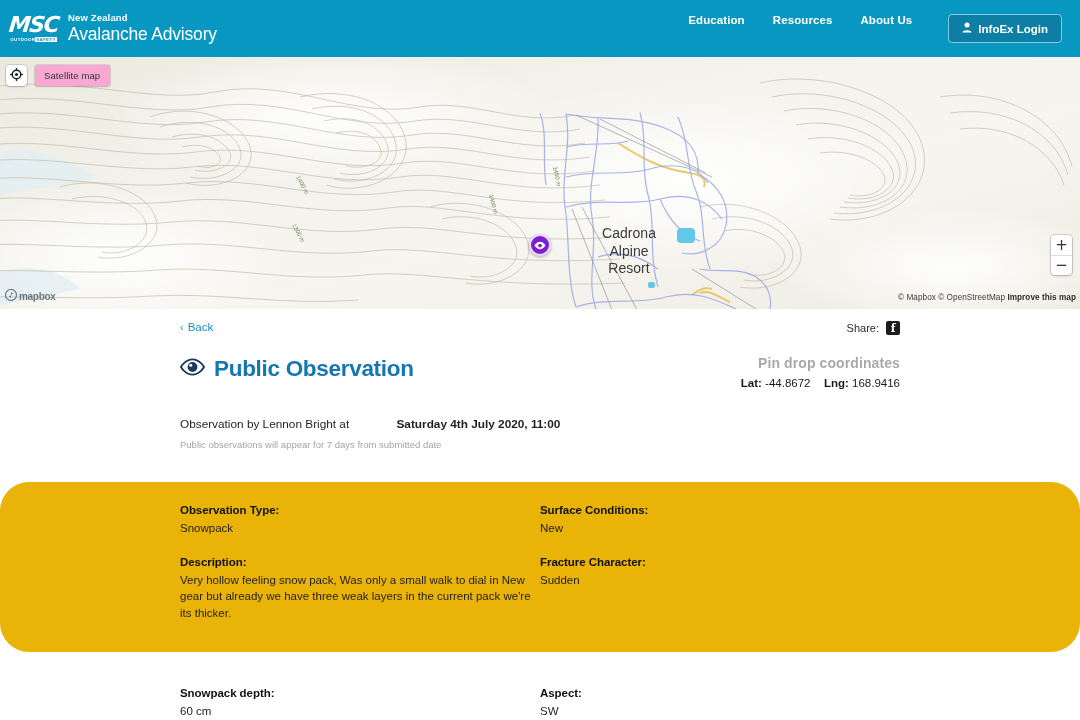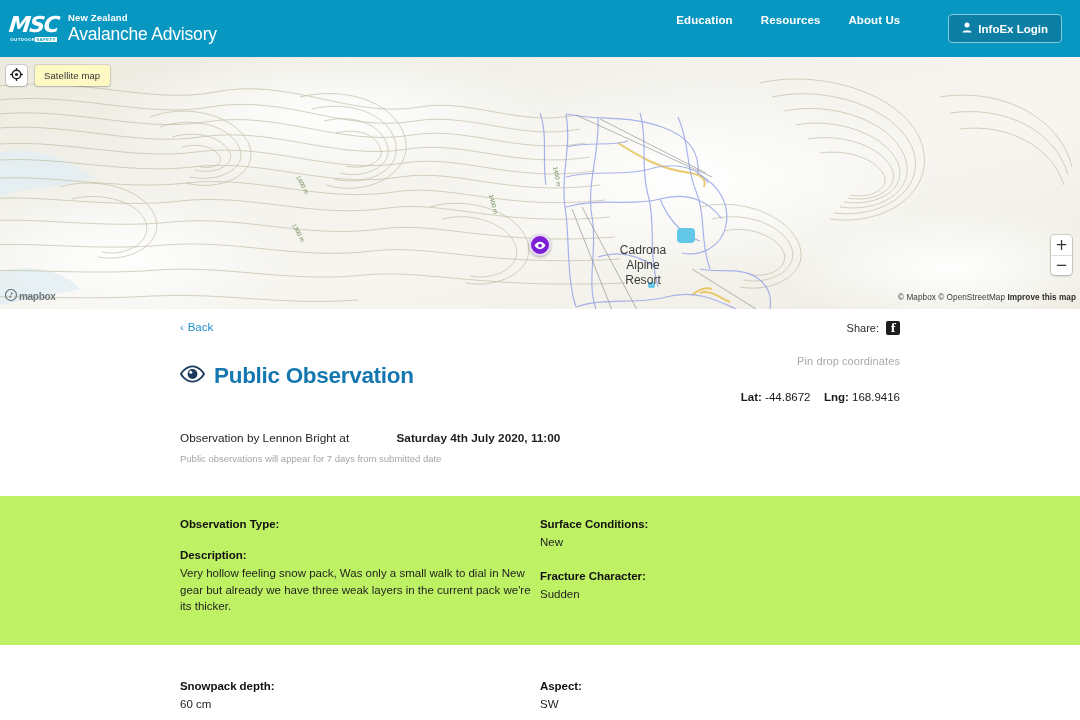--- a/index.html
+++ b/index.html
@@ -50,21 +50,21 @@
     color: #ffffff; font-size: 11.5px; font-weight: 600;
     text-decoration: none; letter-spacing: 0.1px; cursor: pointer;
   }
   .login-btn {
     display: flex; align-items: center; gap: 6px;
     background: #0d7fa5;
     border: 1px solid #7fcbe2;
     border-radius: 4px;
     padding: 7px 13px;
     color: #ffffff; font-size: 11.5px; font-weight: 600;
-    cursor: pointer; margin-left: 20px;
+    cursor: pointer; margin-left: 8px;
   }
   .login-btn .person { display: inline-block; }
 
   
   .map-wrap {
     position: relative;
     height: 252px;
     overflow: hidden;
     background: #f0efe9;
   }
@@ -73,21 +73,21 @@
   .map-ctrl-locate {
     position: absolute; left: 6px; top: 8px;
     width: 21px; height: 21px;
     background: #ffffff; border-radius: 4px;
     box-shadow: 0 0 0 1px rgba(0,0,0,.12), 0 1px 2px rgba(0,0,0,.18);
     display: flex; align-items: center; justify-content: center;
     cursor: pointer; z-index: 6;
   }
   .map-ctrl-satellite {
     position: absolute; left: 35px; top: 8px;
-    background: #fef9c3; border-radius: 3px;
+    background: #f9a8d4; border-radius: 3px;
     box-shadow: 0 0 0 1px rgba(0,0,0,.10), 0 1px 2px rgba(0,0,0,.15);
     padding: 5px 10px 5px 9px;
     font-size: 9.5px; color: #333; cursor: pointer; z-index: 6;
     letter-spacing: .1px;
   }
   .zoom-ctrls {
     position: absolute; right: 8px; top: 178px;
     width: 21px;
     background: #ffffff; border-radius: 4px;
     box-shadow: 0 0 0 1px rgba(0,0,0,.12), 0 1px 3px rgba(0,0,0,.2);
@@ -119,24 +119,24 @@
   .obs-marker {
     position: absolute; left: 529px; top: 177px;
     width: 22px; height: 22px; border-radius: 50%;
     background: #7a1fd4;
     border: 2.5px solid #e8dcf7;
     display: flex; align-items: center; justify-content: center;
     z-index: 5; cursor: pointer;
     box-shadow: 0 1px 3px rgba(0,0,0,.3);
   }
   .resort-label {
-    position: absolute; left: 594px; top: 186px;
+    position: absolute; left: 594px; top: 168px;
     width: 70px; text-align: center;
-    font-size: 12px; color: #3a3a3a; line-height: 1.25;
-    z-index: 4; letter-spacing: .05px; margin-left: 14px;
+    font-size: 14px; color: #3a3a3a; line-height: 1.25;
+    z-index: 4; letter-spacing: .05px;
   }
 
   
   .content { position: relative; }
   .container { width: 1080px; padding: 0 180px; }
 
   .toprow { display: flex; align-items: flex-start; padding-top: 12px; }
   .back-link {
     color: #1f8ec7; font-size: 11.5px; cursor: pointer;
     display: inline-flex; align-items: center; gap: 4px;
@@ -154,33 +154,34 @@
     font-family: "DejaVu Serif", serif; line-height: 1; cursor: pointer;
   }
 
   .title-row { display: flex; align-items: center; margin-top: 14px; }
   .title-left { display: flex; align-items: center; gap: 9px; }
   .page-title {
     font-size: 22.5px; font-weight: 700; color: #1577b0;
     letter-spacing: -0.3px;
   }
   .coords { margin-left: auto; text-align: right; padding-top: 6px; }
-  .coords-caption { font-size: 11px; color: #a9a9a9; margin-bottom: 24px; letter-spacing: .1px;}
+  .coords-caption { font-size: 14px; color: #a9a9a9; margin-bottom: 6px; letter-spacing: .1px; font-weight: bold;}
   .coords-vals { font-size: 11.5px; color: #1a1a1a; }
   .coords-vals b { font-weight: 700; }
   .coords-vals .gap { display: inline-block; width: 7px; }
 
   .byline { margin-top: 28px; font-size: 11.8px; color: #1f1f1f; }
   .byline b { font-weight: 700; margin-left: 44px; }
   .byline-note { margin-top: 8px; font-size: 9.5px; color: #a5a5a5; }
 
   .grey-panel {
     margin-top: 32px;
-    background: #bef264;
+    background: #eab308;
     padding: 22px 0 30px 0;
+    border-radius: 29px;
   }
   .white-panel { padding: 35px 0 0 0; background:#fff; }
 
   .cols { display: flex; }
   .col { width: 370px; }
   .field { margin-bottom: 19px; }
   .field:last-child { margin-bottom: 0; }
   .field-label {
     font-size: 11.5px; font-weight: 700; color: #111;
     margin-bottom: 4px; letter-spacing: -0.05px;
@@ -417,20 +418,21 @@
     </div>
     <div class="byline-note">Public observations will appear for 7 days from submitted date</div>
   </div>
 
   <section class="grey-panel">
     <div class="container">
       <div class="cols">
         <div class="col">
           <div class="field">
             <div class="field-label">Observation Type:</div>
+            <div class="field-value">Snowpack</div>
           </div>
           <div class="field">
             <div class="field-label">Description:</div>
             <div class="field-value">Very hollow feeling snow pack, Was only a small walk to dial in New gear but already we have three weak layers in the current pack we're its thicker.</div>
           </div>
         </div>
         <div class="col">
           <div class="field">
             <div class="field-label">Surface Conditions:</div>
             <div class="field-value">New</div>

